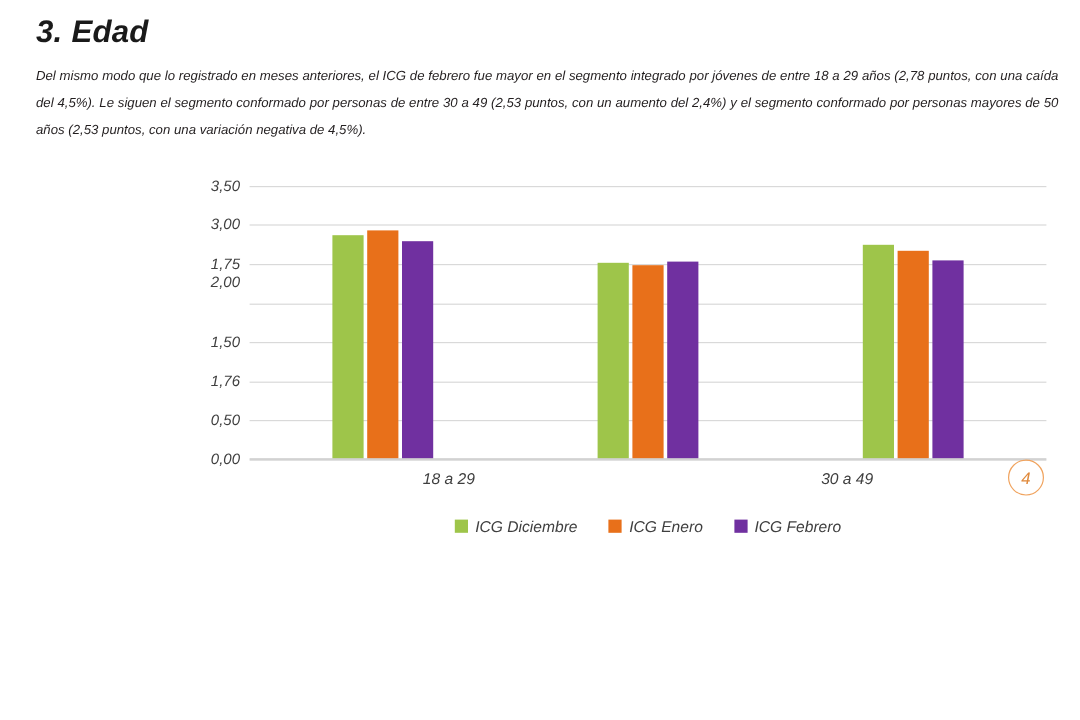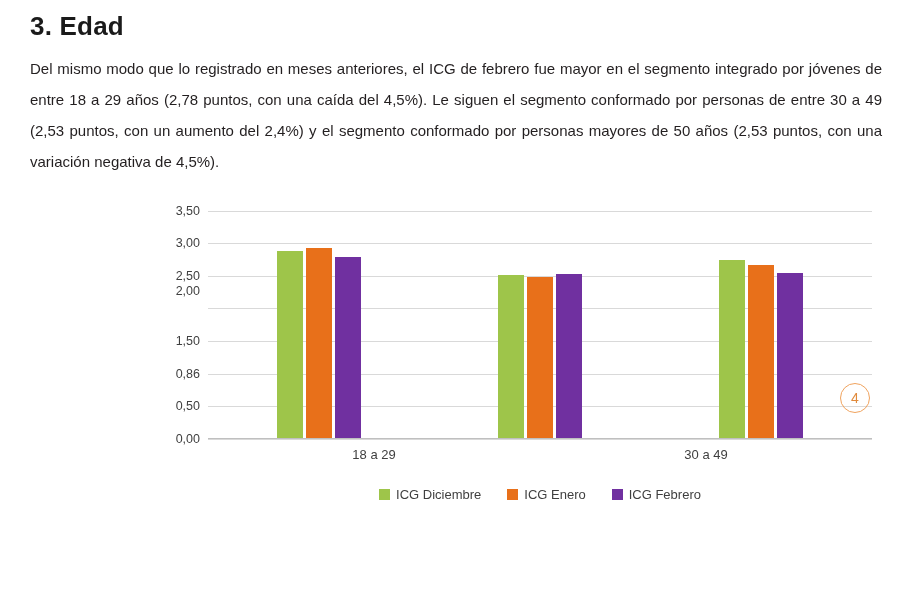--- a/index.html
+++ b/index.html
@@ -14,31 +14,32 @@
     color: #231f20;
     overflow: hidden;
     position: relative;
   }
   .page {
     position: relative;
     width: 900px;
     height: 421px;
     box-sizing: border-box;
     padding: 8px 14px 0 30px;
+    font-style: italic;
   }
   .section-title {
     font-size: 26px;
     font-weight: bold;
     color: #1a1a1a;
     letter-spacing: 0.2px;
     margin: 4px 0 12px 0;
     line-height: 1.1;
   }
   .body-text {
-    font-size: 15px;
+    font-size: 11px;
     line-height: 2.07;
     text-align: justify;
     text-justify: inter-word;
     color: #231f20;
     margin: 0 0 0 0;
     padding-right: 4px;
   }
   
   .chart-wrap {
     position: relative;
@@ -163,24 +164,24 @@
 
   <h2 class="section-title">3. Edad</h2>
 
   <p class="body-text">Del mismo modo que lo registrado en meses anteriores, el ICG de febrero fue mayor en el segmento integrado por jóvenes de entre 18 a 29 años (2,78 puntos, con una caída del 4,5%). Le siguen el segmento conformado por personas de entre 30 a 49 (2,53 puntos, con un aumento del 2,4%) y el segmento conformado por personas mayores de 50 años (2,53 puntos, con una variación negativa de 4,5%).</p>
 
   <div class="chart-wrap">
 
     <div class="y-labels">
         <div class="y-label" style="top: 236px;">0,00</div>
         <div class="y-label" style="top: 203.429px;">0,50</div>
-        <div class="y-label" style="top: 170.857px;">0,86</div>
+        <div class="y-label" style="top: 170.857px;">1,76</div>
         <div class="y-label" style="top: 138.286px;">1,50</div>
         <div class="y-label" style="top: 88px;">2,00</div>
-        <div class="y-label" style="top: 73.1429px;">2,50</div>
+        <div class="y-label" style="top: 73.1429px;">1,75</div>
         <div class="y-label" style="top: 40.5714px;">3,00</div>
         <div class="y-label" style="top: 8px;">3,50</div>
       </div>
 
     <div class="plot-area">
       <div class="gridlines">
           <div class="grid-line" style="top: 228px;"></div>
           <div class="grid-line" style="top: 195.429px;"></div>
           <div class="grid-line" style="top: 162.857px;"></div>
           <div class="grid-line" style="top: 130.286px;"></div>

